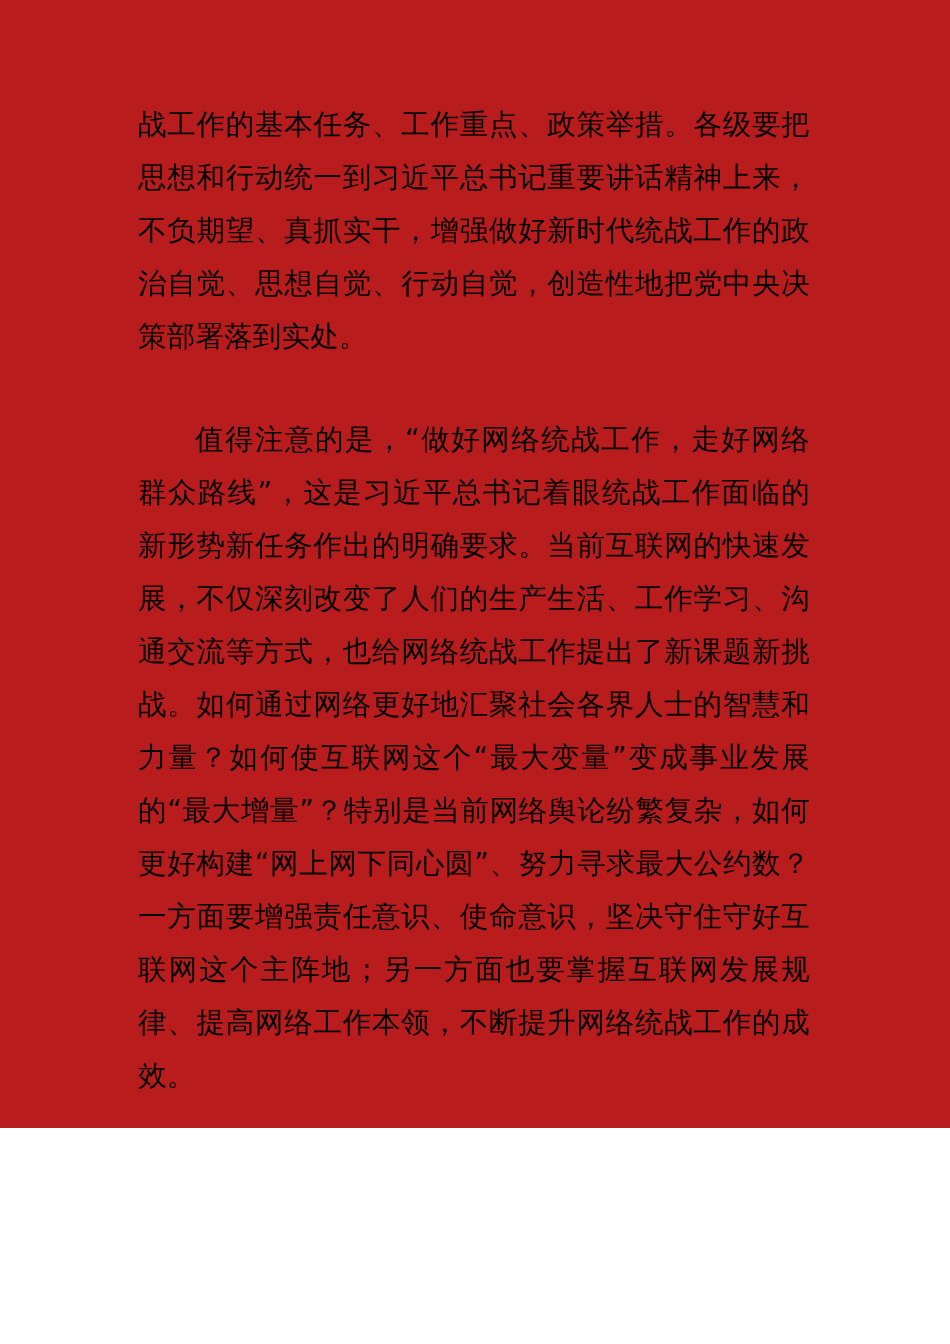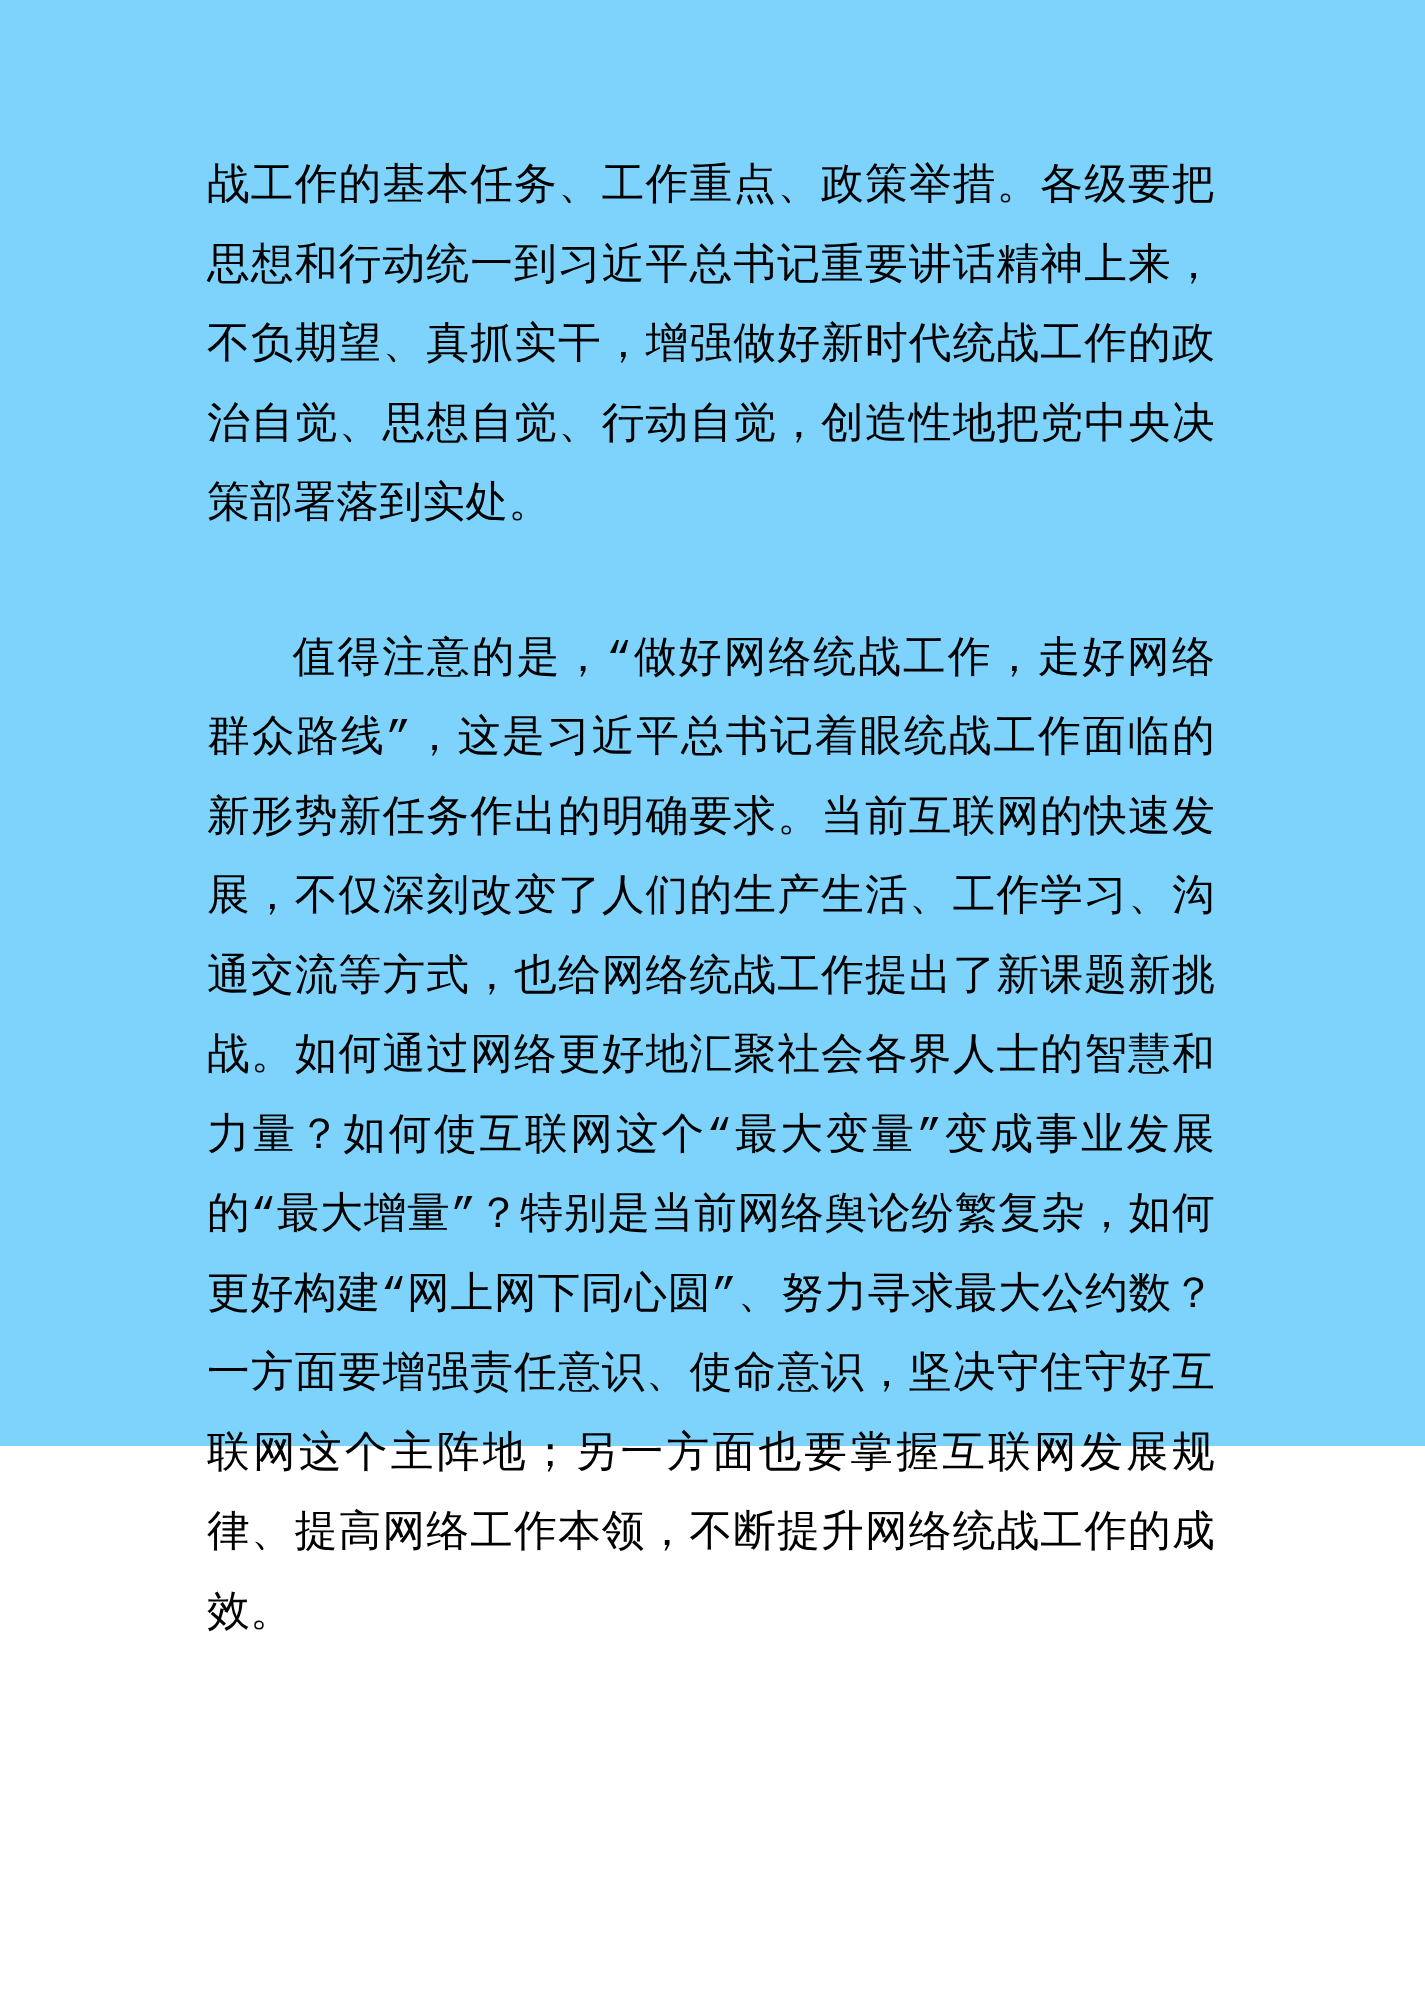--- a/index.html
+++ b/index.html
@@ -8,25 +8,24 @@
     background: #ffffff;
   }
   body {
     width: 950px;
     height: 1344px;
     font-family: "DejaVu Sans", "Liberation Sans", sans-serif;
   }
   .page {
     position: relative;
     width: 950px;
-    height: 964px;
-    background: #7dd3fc;
+    height: 1128px;
+    background: #b91c1c;
     box-sizing: border-box;
     padding: 98px 138px 0 138px;
-    font-family: Liberation Mono, monospace;
   }
   .doc-body {
     width: 672px;
   }
   .para {
     margin: 0 0 28px 0;
     font-size: 28.5px;
     line-height: 53px;
     color: #000000;
     text-align: justify;

